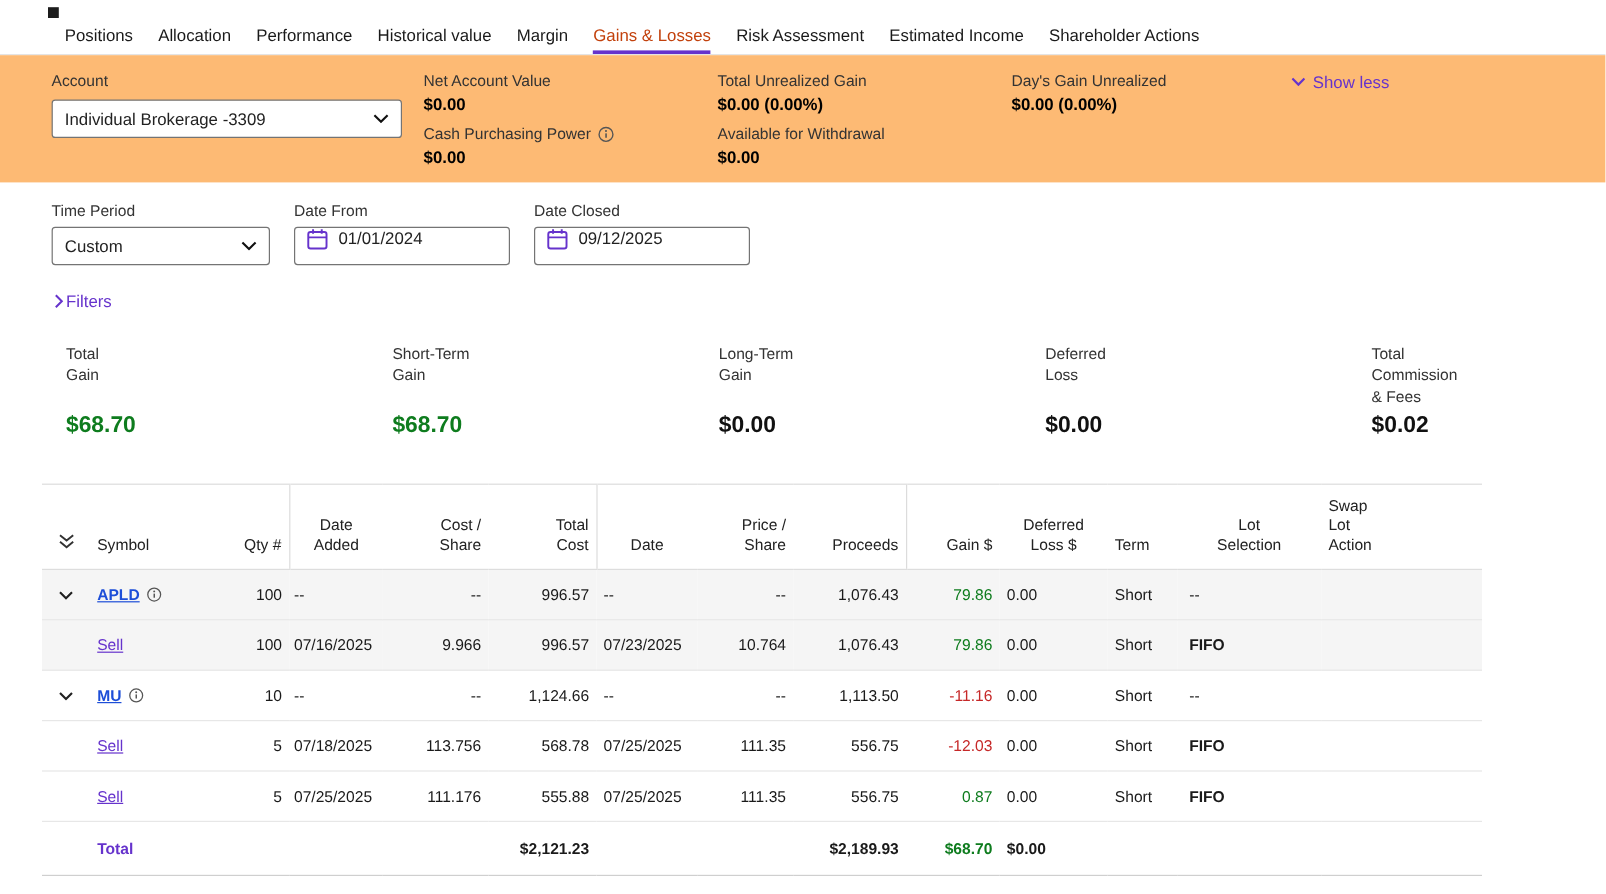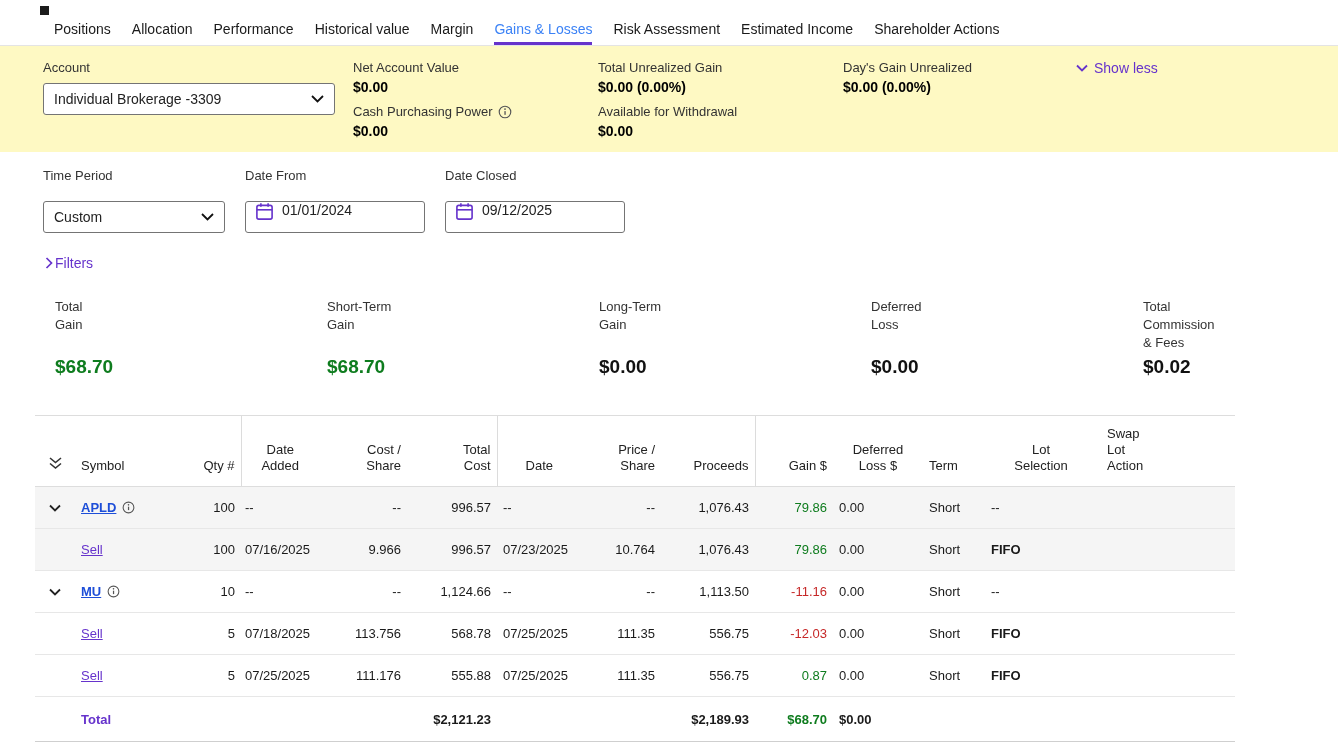--- a/index.html
+++ b/index.html
@@ -2,34 +2,34 @@
 <html><head>
 <meta charset="utf-8">
 <style>
   *{box-sizing:border-box;margin:0;padding:0}
   html,body{width:1338px;height:745px}
   body{font-family:"Liberation Sans",sans-serif;color:#111;background:#fff;position:relative;overflow:hidden;font-size:13px}
   .logo-mark{position:absolute;left:40px;top:6px;width:9px;height:9px;background:#1c1c1c}
   
   .nav{display:flex;gap:21px;height:46px;padding-left:54px;border-bottom:1px solid #e4e4e4;background:#fff}
   .tab{font-size:14px;color:#1a1a1a;display:flex;align-items:center;padding-top:16px;border-bottom:3px solid transparent;cursor:pointer;white-space:nowrap}
-  .tab.active{color:#3b82f6;border-bottom-color:#6633cc}
-  
-  .panel{position:relative;height:106px;background:#fef9c3}
+  .tab.active{color:#c2410c;border-bottom-color:#6633cc}
+  
+  .panel{position:relative;height:106px;background:#fdba74}
   .p-label{font-size:13px;color:#333;display:flex;align-items:center;gap:6px}
   .p-value{font-size:14px;font-weight:bold;color:#000;margin-top:4px}
   .acct{position:absolute;left:43px;top:14px}
   .select{margin-top:8px;width:292px;height:32px;background:#fff;border:1px solid #747474;border-radius:3px;display:flex;align-items:center;justify-content:space-between;padding:4px 10px;font-size:14px;cursor:pointer;color:#222}
   .mcol{position:absolute;top:14px}
   .m1{left:353px}.m2{left:598px}.m3{left:843px}
   .metric+.metric{margin-top:9px}
   .show-less{position:absolute;left:1076px;top:14px;color:#6633cc;font-size:14px;display:flex;align-items:center;gap:6px;cursor:pointer}
   
   .filter-row{display:flex;gap:20px;padding:16px 0 0 43px}
-  .field .p-label{margin-bottom:18px}
+  .field .p-label{margin-bottom:6px}
   .select.small{width:182px;margin-top:0}
   .dateinput{width:180px;height:32px;border:1px solid #747474;border-radius:3px;display:flex;align-items:flex-start;gap:8px;padding:0 9px;font-size:14px;background:#fff;color:#222;cursor:text}
   .filters-link{display:flex;align-items:center;gap:2px;color:#6633cc;font-size:14px;margin:22px 0 0 45px;cursor:pointer;width:max-content}
   
   .summary{display:flex;padding-left:55px;margin-top:27px}
   .stat{width:272px}
   .stat:last-child{width:auto}
   .stat-label{font-size:13px;color:#333;white-space:pre-line;line-height:18px;height:58px}
   .stat-value{font-size:19px;font-weight:bold;color:#111}
   

